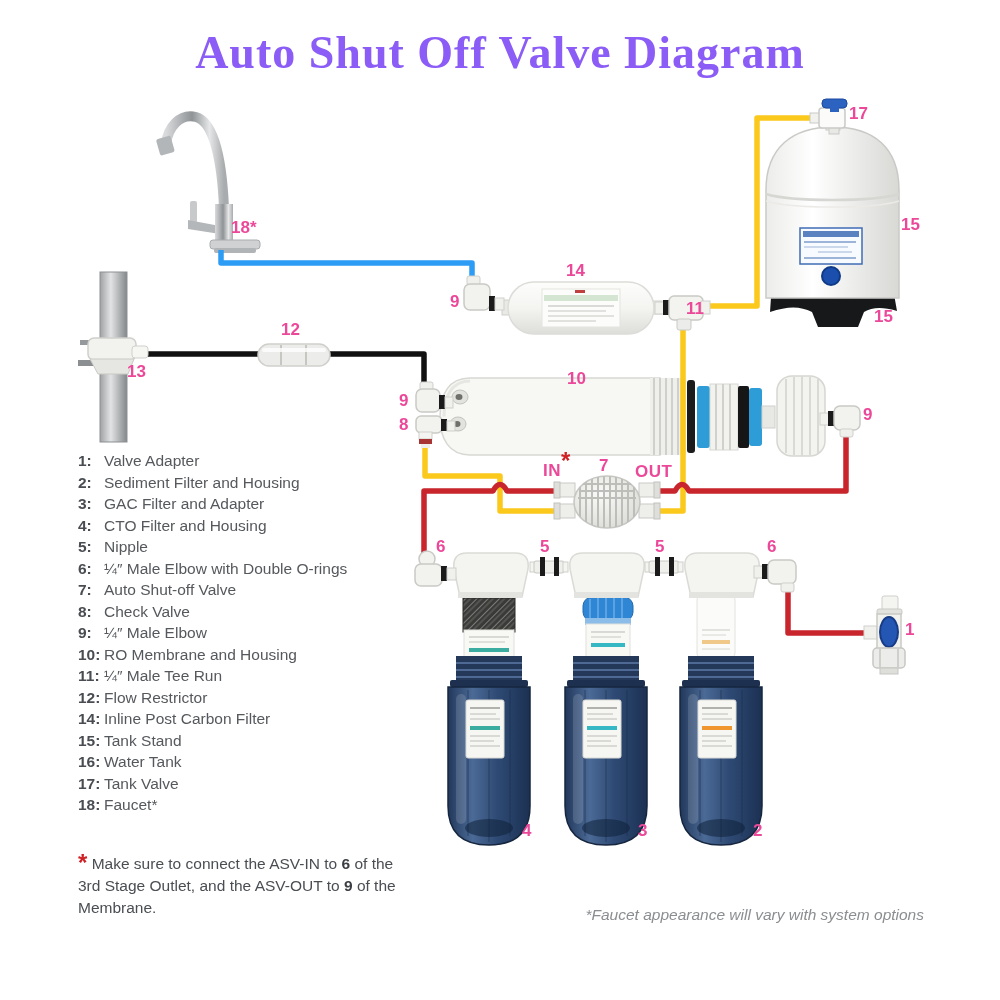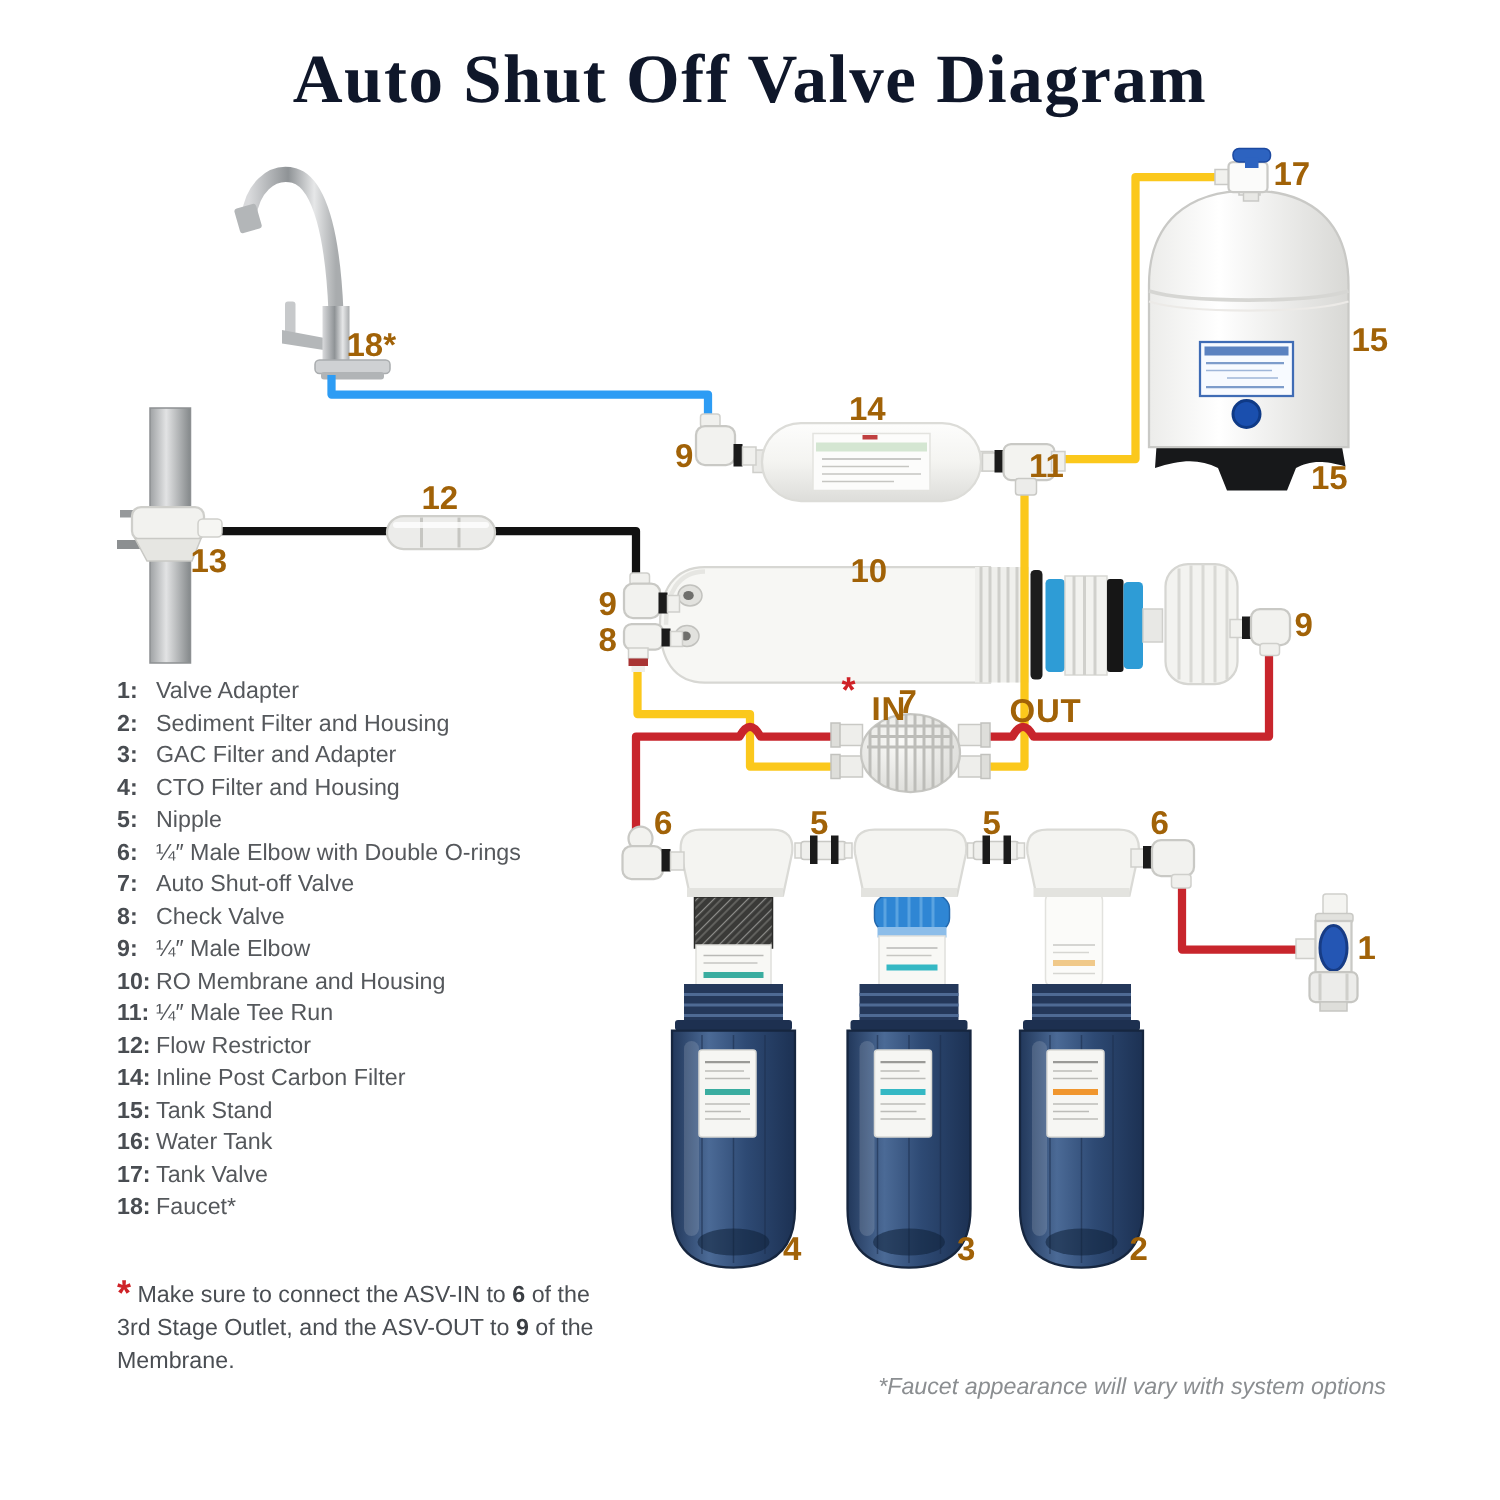--- a/index.html
+++ b/index.html
@@ -1,31 +1,31 @@
 <!DOCTYPE html>
 <html><head>
 <meta charset="utf-8">
 <style>
   html,body{margin:0;padding:0;background:#fff;}
   #page{position:relative;width:1000px;height:1000px;background:#ffffff;overflow:hidden;
         font-family:"Liberation Sans", sans-serif;}
   #title{position:absolute;top:26px;left:0;width:1000px;text-align:center;
-         font-family:"Liberation Serif", serif;font-weight:600;font-size:46px;color:#0f172a;letter-spacing:1px;}
+         font-family:"Liberation Serif", serif;font-weight:600;font-size:46px;color:#8b5cf6;letter-spacing:1px;}
   #diagram-svg{position:absolute;left:0;top:0;}
-  .callout{position:absolute;font-size:22px;font-weight:600;color:#a16207;line-height:1;}
-  .callout.io{font-weight:700;letter-spacing:.5px;margin-left:38px;}
+  .callout{position:absolute;font-size:17px;font-weight:600;color:#ec4899;line-height:1;}
+  .callout.io{font-weight:700;letter-spacing:.5px;}
   .red-star{position:absolute;font-size:24px;font-weight:700;color:#cf2227;line-height:1;}
   #legend{position:absolute;left:78px;top:452px;}
   .l-row{display:flex;height:21.5px;align-items:flex-start;font-size:15.5px;color:#55585c;}
   .l-num{width:26px;font-weight:700;color:#494d52;flex:none;}
   .l-text{white-space:nowrap;}
   #footnote{position:absolute;left:78px;top:853px;width:332px;font-size:15.5px;color:#4a4e53;line-height:1.42;}
   #footnote .fstar{color:#cf2227;font-size:24px;font-weight:700;vertical-align:-2px;line-height:0;}
   #footnote b{color:#3a3e43;}
-  #disclaimer{position:absolute;right:76px;top:906px;font-size:15.5px;font-style:italic;color:#8b8e91;margin-top:10px;}
+  #disclaimer{position:absolute;right:76px;top:906px;font-size:15.5px;font-style:italic;color:#8b8e91;}
 </style>
 </head>
 <body>
 
 <div id="page">
 
   <div id="title">Auto Shut Off Valve Diagram</div>
 
   <svg id="diagram-svg" width="1000" height="1000" viewBox="0 0 1000 1000">
     <defs>

